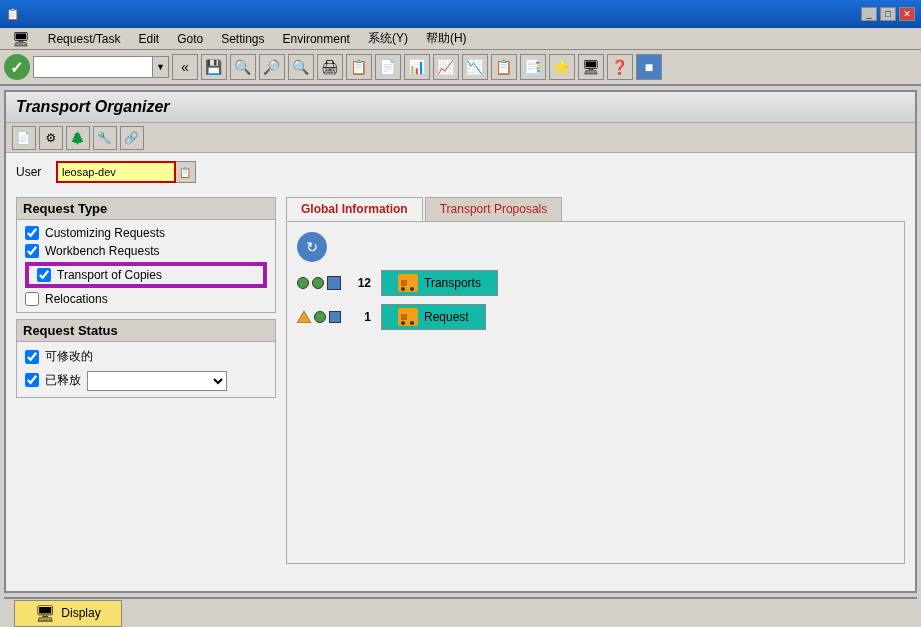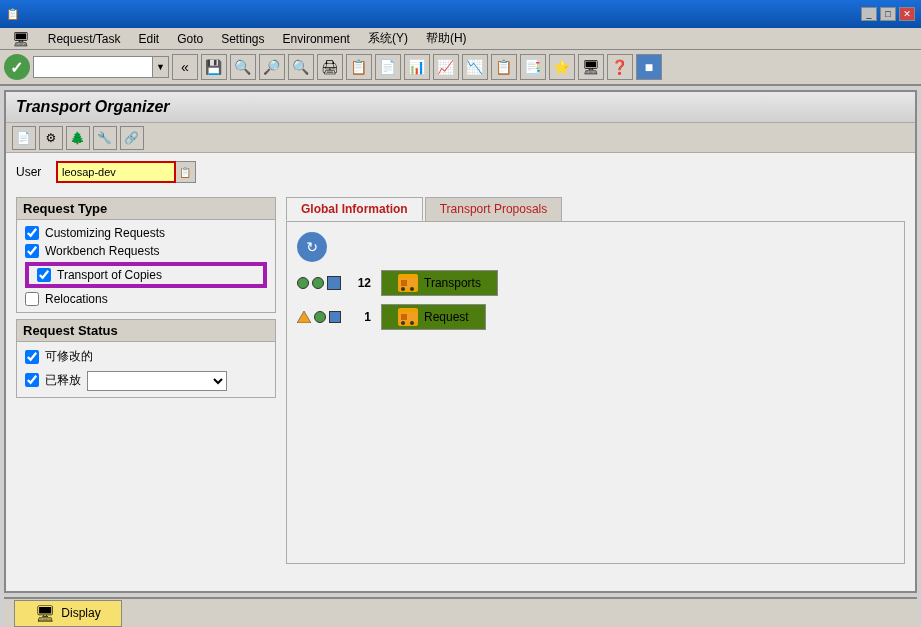--- a/index.html
+++ b/index.html
@@ -346,21 +346,21 @@
       align-items: center;
       gap: 2px;
     }
     .count-text {
       font-size: 12px;
       font-weight: bold;
       min-width: 20px;
       text-align: right;
     }
     .action-btn {
-      background: #4d7c0f;
+      background: #14b8a6;
       border: 1px solid #888;
       padding: 3px 16px;
       font-size: 12px;
       cursor: pointer;
       font-weight: normal;
       min-width: 90px;
       text-align: center;
       display: flex;
       align-items: center;
       gap: 6px;

